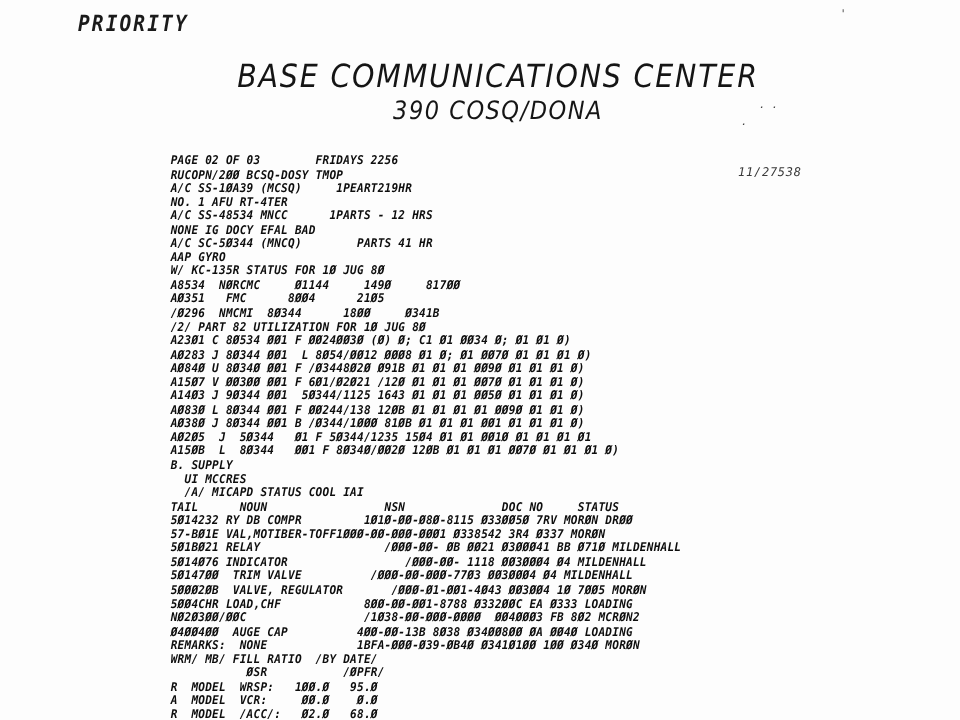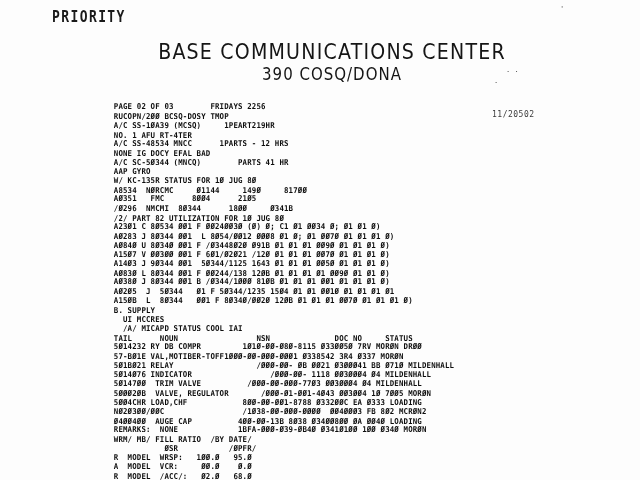--- a/index.html
+++ b/index.html
@@ -14,20 +14,21 @@
     font-family: "DejaVu Sans Mono", monospace;
     color: #000000;
     position: relative;
   }
   .page {
     position: absolute;
     left: 0; top: 0;
     width: 640px;
     height: 480px;
     background: #fdfdfd;
+    font-style: italic;
   }
   
   .priority {
     position: absolute;
     left: 52px;
     top: 8px;
     font-family: "DejaVu Sans Mono", monospace;
     font-size: 13px;
     letter-spacing: 1.4px;
     font-weight: bold;
@@ -108,17 +109,17 @@
   <div class="stray stray3">'</div>
 
   <div class="title-block">
     <div class="title-main">BASE COMMUNICATIONS CENTER</div>
     <div class="title-sub">390 COSQ/DONA</div>
   </div>
 
   <div class="stray stray1">.  .</div>
   <div class="stray stray2">.</div>
 
-  <div class="right-code">11/20502</div>
+  <div class="right-code">11/27538</div>
 
   <div class="body-text"><span class="ln">   PAGE 02 OF 03        FRIDAYS 2256</span><span class="ln">   RUCOPN/2ØØ BCSQ-DOSY TMOP</span><span class="ln">   A/C SS-1ØA39 (MCSQ)     1PEART219HR</span><span class="ln">   NO. 1 AFU RT-4TER</span><span class="ln">   A/C SS-48534 MNCC      1PARTS - 12 HRS</span><span class="ln">   NONE IG DOCY EFAL BAD</span><span class="ln">   A/C SC-5Ø344 (MNCQ)        PARTS 41 HR</span><span class="ln">   AAP GYRO</span><span class="ln">   W/ KC-135R STATUS FOR 1Ø JUG 8Ø</span><span class="ln">   A8534  NØRCMC     Ø1144     149Ø     817ØØ</span><span class="ln">   AØ351   FMC      8ØØ4      21Ø5</span><span class="ln">   /Ø296  NMCMI  8Ø344      18ØØ     Ø341B</span><span class="ln">   /2/ PART 82 UTILIZATION FOR 1Ø JUG 8Ø</span><span class="ln">   A23Ø1 C 8Ø534 ØØ1 F ØØ24ØØ3Ø (Ø) Ø; C1 Ø1 ØØ34 Ø; Ø1 Ø1 Ø)</span><span class="ln">   AØ283 J 8Ø344 ØØ1  L 8Ø54/ØØ12 ØØØ8 Ø1 Ø; Ø1 ØØ7Ø Ø1 Ø1 Ø1 Ø)</span><span class="ln">   AØ84Ø U 8Ø34Ø ØØ1 F /Ø3448Ø2Ø Ø91B Ø1 Ø1 Ø1 ØØ9Ø Ø1 Ø1 Ø1 Ø)</span><span class="ln">   A15Ø7 V ØØ3ØØ ØØ1 F 6Ø1/Ø2Ø21 /12Ø Ø1 Ø1 Ø1 ØØ7Ø Ø1 Ø1 Ø1 Ø)</span><span class="ln">   A14Ø3 J 9Ø344 ØØ1  5Ø344/1125 1643 Ø1 Ø1 Ø1 ØØ5Ø Ø1 Ø1 Ø1 Ø)</span><span class="ln">   AØ83Ø L 8Ø344 ØØ1 F ØØ244/138 12ØB Ø1 Ø1 Ø1 Ø1 ØØ9Ø Ø1 Ø1 Ø)</span><span class="ln">   AØ38Ø J 8Ø344 ØØ1 B /Ø344/1ØØØ 81ØB Ø1 Ø1 Ø1 ØØ1 Ø1 Ø1 Ø1 Ø)</span><span class="ln">   AØ2Ø5  J  5Ø344   Ø1 F 5Ø344/1235 15Ø4 Ø1 Ø1 ØØ1Ø Ø1 Ø1 Ø1 Ø1</span><span class="ln">   A15ØB  L  8Ø344   ØØ1 F 8Ø34Ø/ØØ2Ø 12ØB Ø1 Ø1 Ø1 ØØ7Ø Ø1 Ø1 Ø1 Ø)</span><span class="ln">   B. SUPPLY</span><span class="ln">     UI MCCRES</span><span class="ln">     /A/ MICAPD STATUS COOL IAI</span><span class="ln">   TAIL      NOUN                 NSN              DOC NO     STATUS</span><span class="ln">   5Ø14232 RY DB COMPR         1Ø1Ø-ØØ-Ø8Ø-8115 Ø33ØØ5Ø 7RV MORØN DRØØ</span><span class="ln">   57-BØ1E VAL,MOTIBER-TOFF1ØØØ-ØØ-ØØØ-ØØØ1 Ø338542 3R4 Ø337 MORØN</span><span class="ln">   5Ø1BØ21 RELAY                  /ØØØ-ØØ- ØB ØØ21 Ø3ØØØ41 BB Ø71Ø MILDENHALL</span><span class="ln">   5Ø14Ø76 INDICATOR                 /ØØØ-ØØ- 1118 ØØ3ØØØ4 Ø4 MILDENHALL</span><span class="ln">   5Ø147ØØ  TRIM VALVE          /ØØØ-ØØ-ØØØ-77Ø3 ØØ3ØØØ4 Ø4 MILDENHALL</span><span class="ln">   5ØØØ2ØB  VALVE, REGULATOR       /ØØØ-Ø1-ØØ1-4Ø43 ØØ3ØØ4 1Ø 7ØØ5 MORØN</span><span class="ln">   5ØØ4CHR LOAD,CHF            8ØØ-ØØ-ØØ1-8788 Ø332ØØC EA Ø333 LOADING</span><span class="ln">   NØ2Ø3ØØ/ØØC                 /1Ø38-ØØ-ØØØ-ØØØØ  ØØ4ØØØ3 FB 8Ø2 MCRØN2</span><span class="ln">   Ø4ØØ4ØØ  AUGE CAP          4ØØ-ØØ-13B 8Ø38 Ø34ØØ8ØØ ØA ØØ4Ø LOADING</span><span class="ln">   REMARKS:  NONE             1BFA-ØØØ-Ø39-ØB4Ø Ø341Ø1ØØ 1ØØ Ø34Ø MORØN</span><span class="ln">   WRM/ MB/ FILL RATIO  /BY DATE/</span><span class="ln">              ØSR           /ØPFR/</span><span class="ln">   R  MODEL  WRSP:   1ØØ.Ø   95.Ø</span><span class="ln">   A  MODEL  VCR:     ØØ.Ø    Ø.Ø</span><span class="ln">   R  MODEL  /ACC/:   Ø2.Ø   68.Ø</span></div>
 
 </div>
 
 </body></html>

